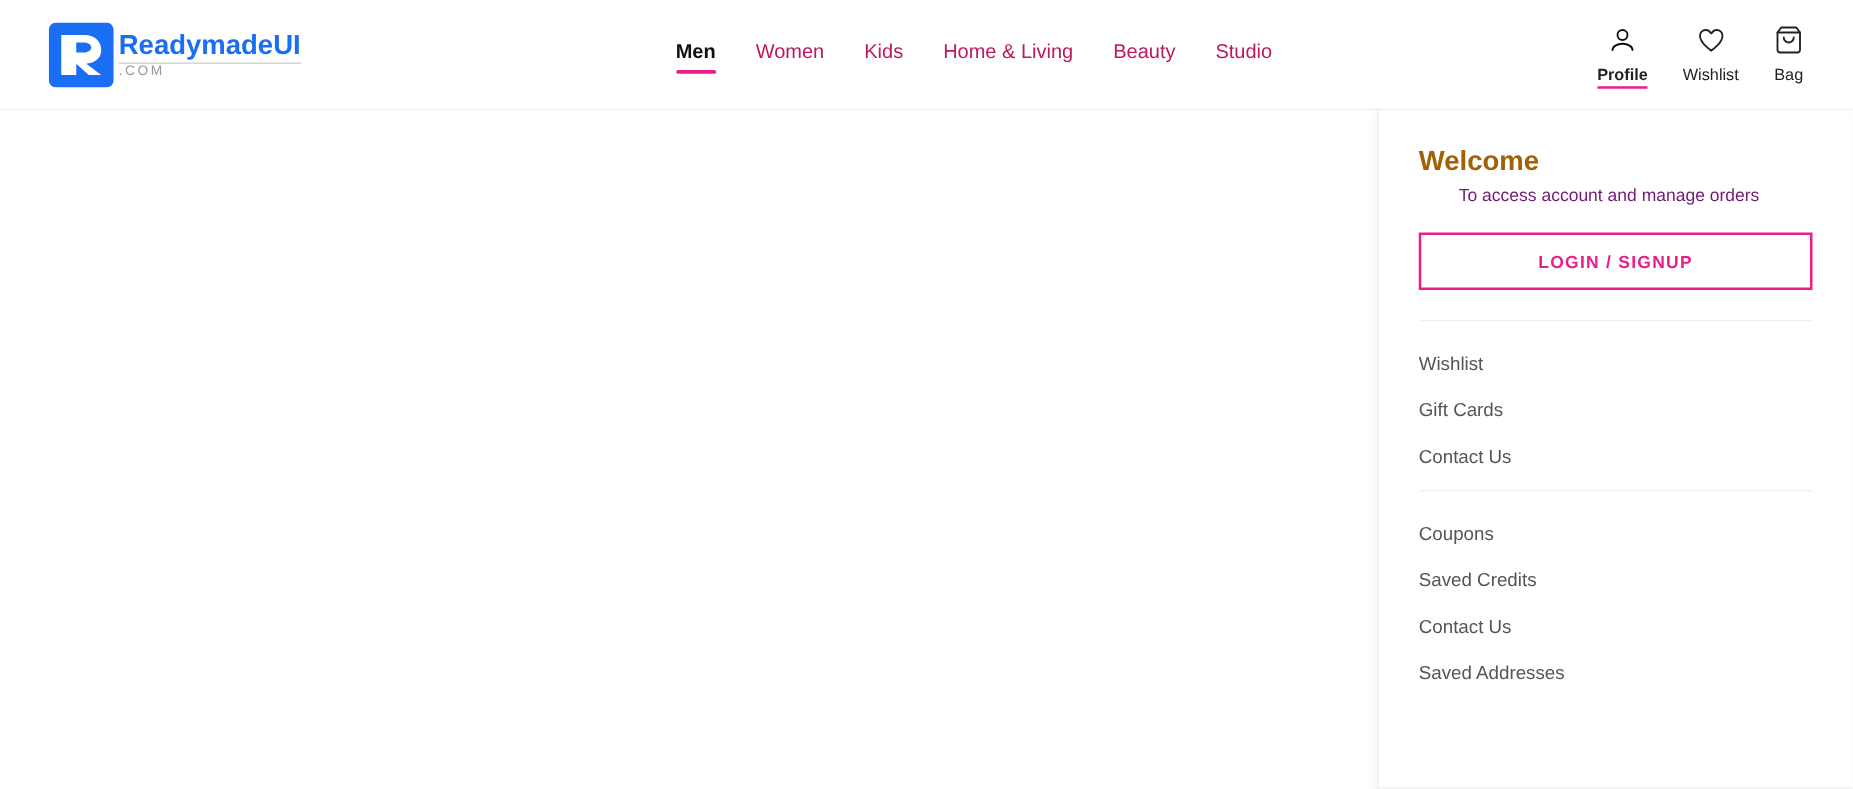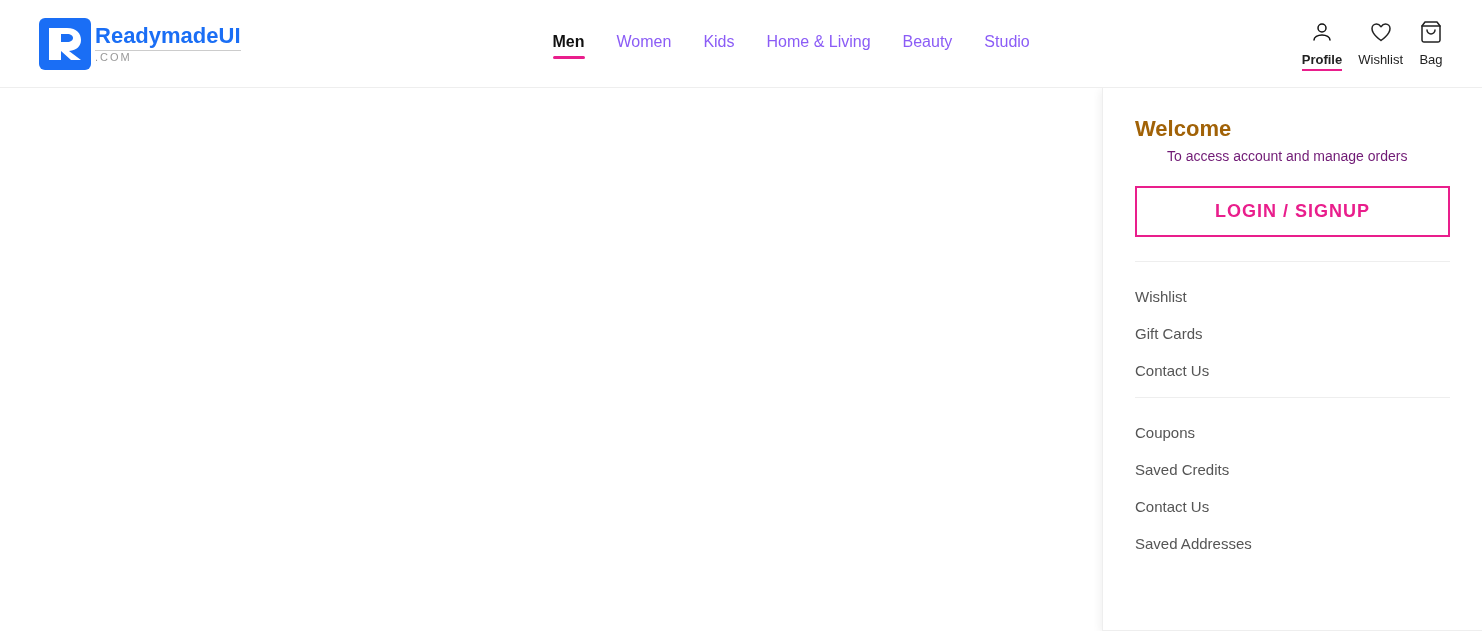--- a/index.html
+++ b/index.html
@@ -48,21 +48,21 @@
       display: flex;
       align-items: center;
       gap: 32px;
       flex: 1;
       justify-content: center;
       margin-left: 40px;
     }
 
     .nav-item {
       font-size: 16px;
-      color: #8b5cf6;
+      color: #be185d;
       cursor: pointer;
       padding-bottom: 4px;
       position: relative;
       text-decoration: none;
     }
 
     .nav-item.active {
       font-weight: bold;
       color: #111;
     }
@@ -74,21 +74,21 @@
       left: 0;
       width: 100%;
       height: 3px;
       background: #e91e8c;
       border-radius: 2px;
     }
 
     .header-actions {
       display: flex;
       align-items: flex-start;
-      gap: 16px;
+      gap: 28px;
     }
 
     .action-item {
       display: flex;
       flex-direction: column;
       align-items: center;
       cursor: pointer;
       color: #222;
     }
 
@@ -162,21 +162,21 @@
       margin-left: 32px;
     }
 
     .login-btn {
       display: block;
       width: 100%;
       padding: 13px;
       border: 2px solid #e91e8c;
       background: #fff;
       color: #e91e8c;
-      font-size: 18px;
+      font-size: 14px;
       font-weight: bold;
       letter-spacing: 1px;
       text-align: center;
       cursor: pointer;
       margin-bottom: 24px;
     }
 
     .divider {
       border: none;
       border-top: 1px solid #eee;

